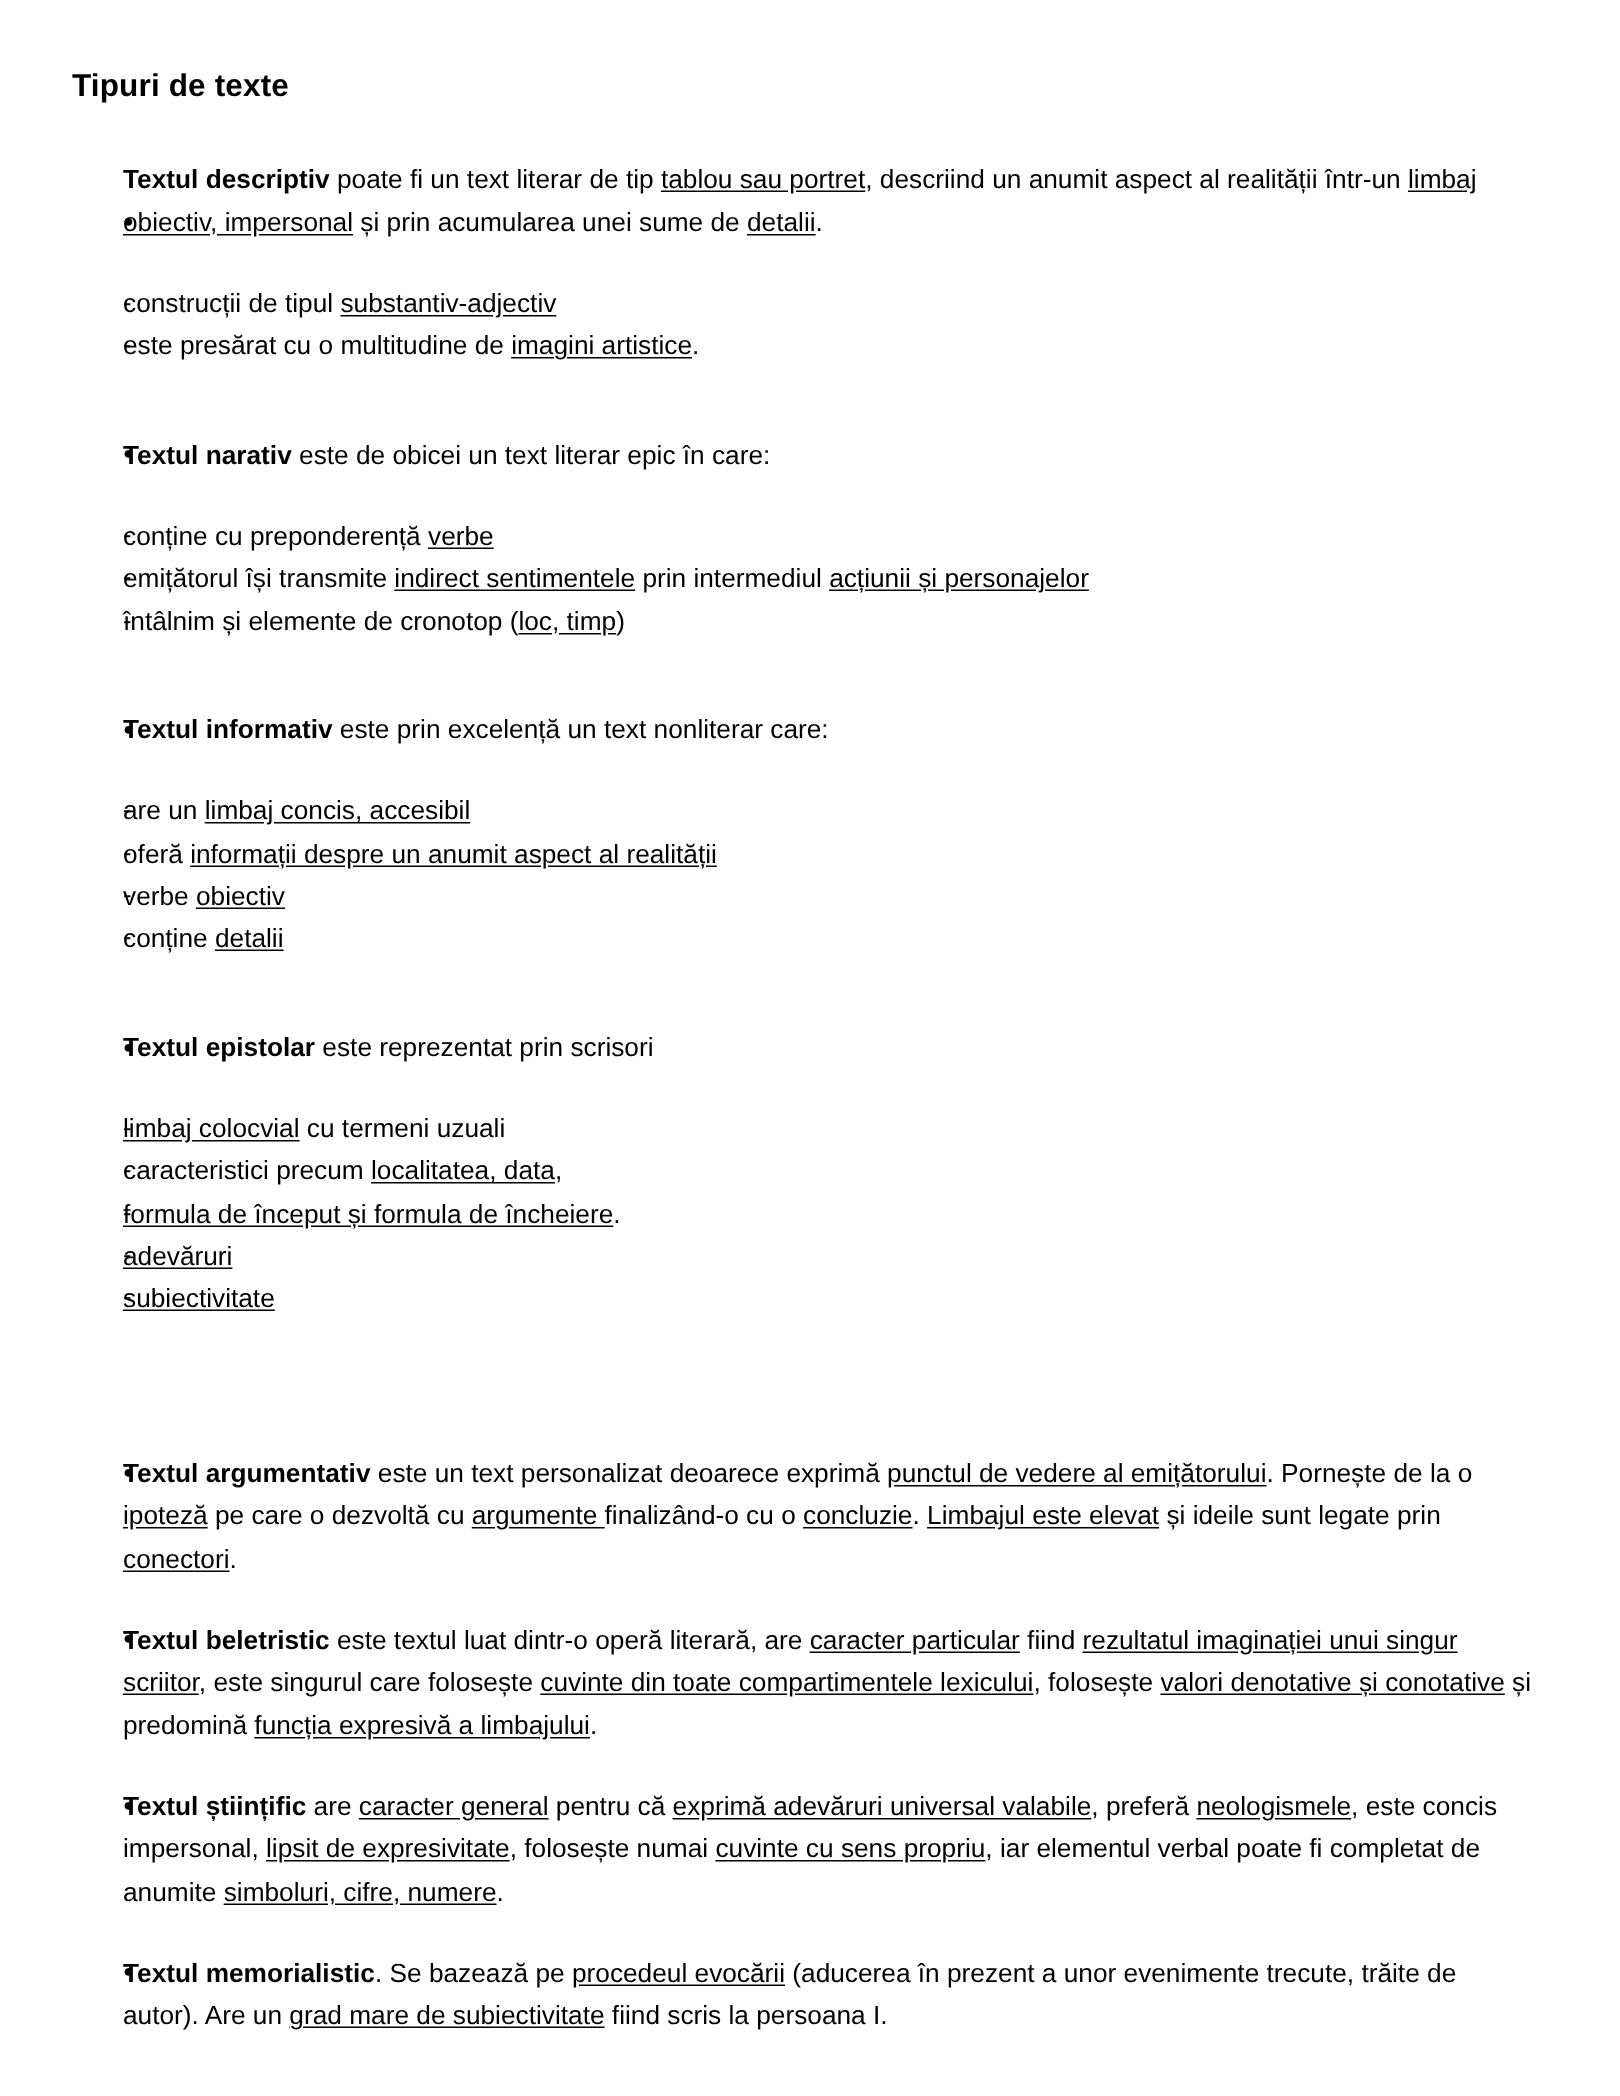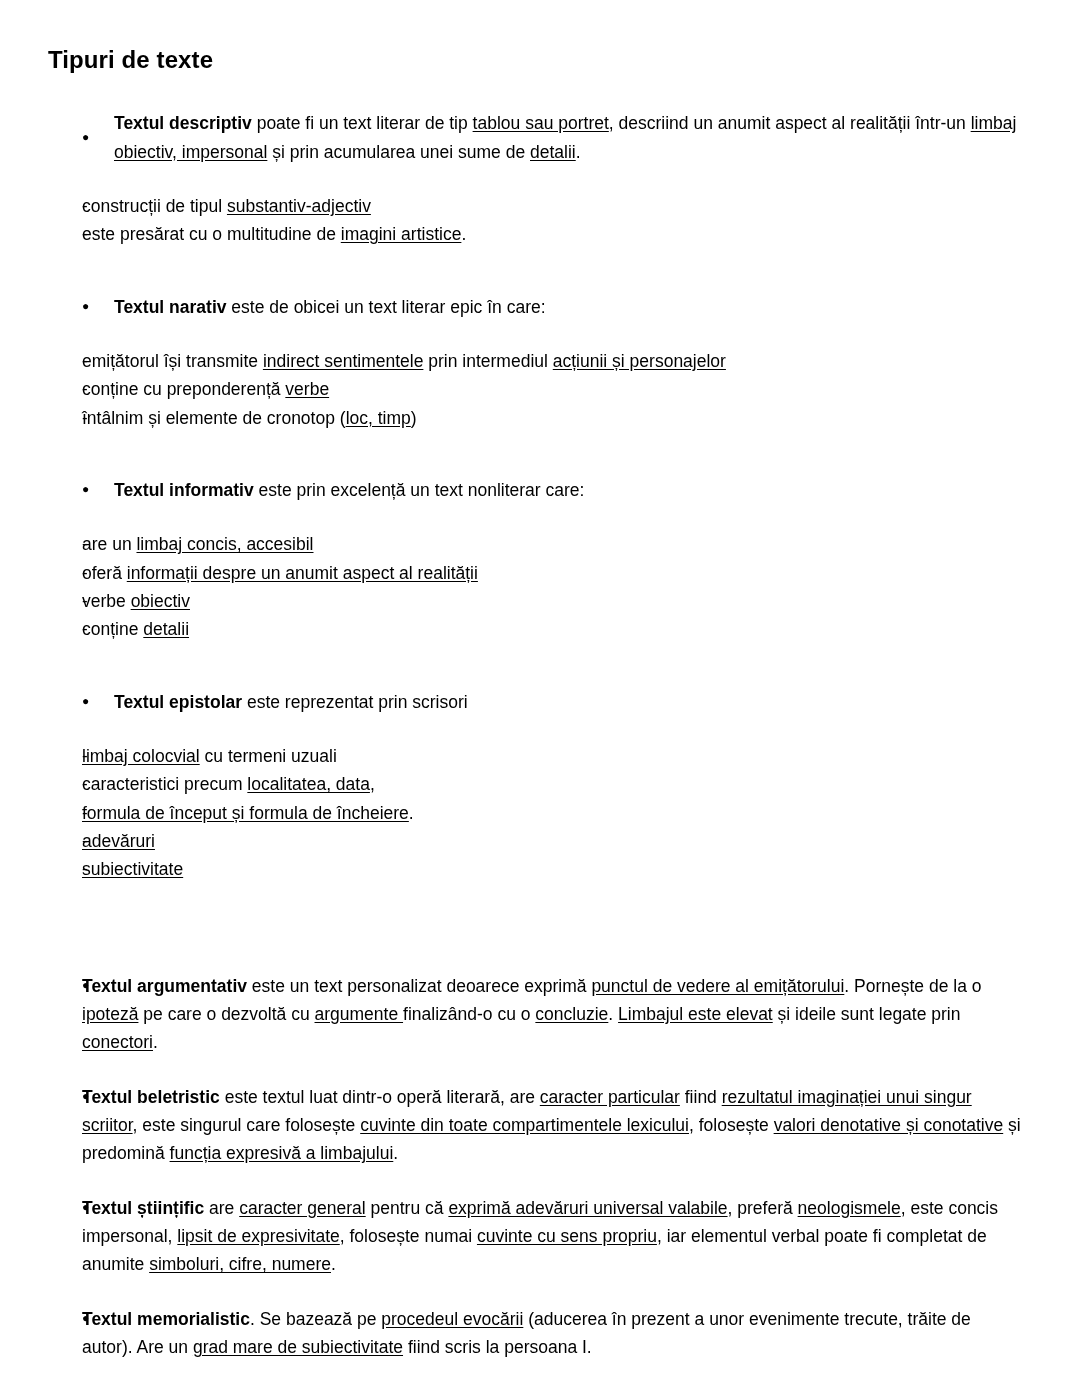--- a/index.html
+++ b/index.html
@@ -14,36 +14,35 @@
     font-family: "Liberation Sans", sans-serif;
     color: #000000;
   }
   .page {
     width: 1080px;
     min-height: 1397px;
     padding: 44px 44px 40px 44px;
     background: #ffffff;
   }
   .doc-title {
-    font-size: 24px;
+    font-size: 21px;
     font-weight: bold;
     line-height: 1.3;
     margin: 0 0 34px 0;
     padding-left: 4px;
     letter-spacing: 0.1px;
   }
   .section {
     margin-bottom: 0;
   }
   .bullet-item {
     display: flex;
-    align-items: center;
+    align-items: flex-end;
     margin: 0 0 0 0;
     padding: 0;
-    gap: 32px;
   }
   .bullet-marker {
     width: 30px;
     min-width: 30px;
     text-align: left;
     padding-left: 38px;
     font-size: 17px;
     line-height: 1.62;
     color: #000;
   }
@@ -113,28 +112,28 @@
         <div class="gap-lg"></div>
       </div>
       <div class="section">
         <div class="bullet-item">
           <div class="bullet-marker dot"></div>
           <div class="item-text"><span class="lead">Textul narativ</span><span> este de obicei un text literar epic în care:</span></div>
         </div>
         <div class="gap-md"></div>
         <div class="dash-item">
           <div class="dash-marker"></div>
+          <div class="item-text"><span>conține cu preponderență </span><span class="u">verbe</span></div>
+        </div>
+        <div class="dash-item">
+          <div class="dash-marker"></div>
           <div class="item-text"><span>emițătorul își transmite </span><span class="u">indirect sentimentele</span><span> prin intermediul </span><span class="u">acțiunii și personajelor</span></div>
         </div>
         <div class="dash-item">
           <div class="dash-marker"></div>
-          <div class="item-text"><span>conține cu preponderență </span><span class="u">verbe</span></div>
-        </div>
-        <div class="dash-item">
-          <div class="dash-marker"></div>
           <div class="item-text"><span>întâlnim și elemente de cronotop (</span><span class="u">loc, timp</span><span>)</span></div>
         </div>
         <div class="gap-lg"></div>
       </div>
       <div class="section">
         <div class="bullet-item">
           <div class="bullet-marker dot"></div>
           <div class="item-text"><span class="lead">Textul informativ</span><span> este prin excelență un text nonliterar care:</span></div>
         </div>
         <div class="gap-md"></div>

